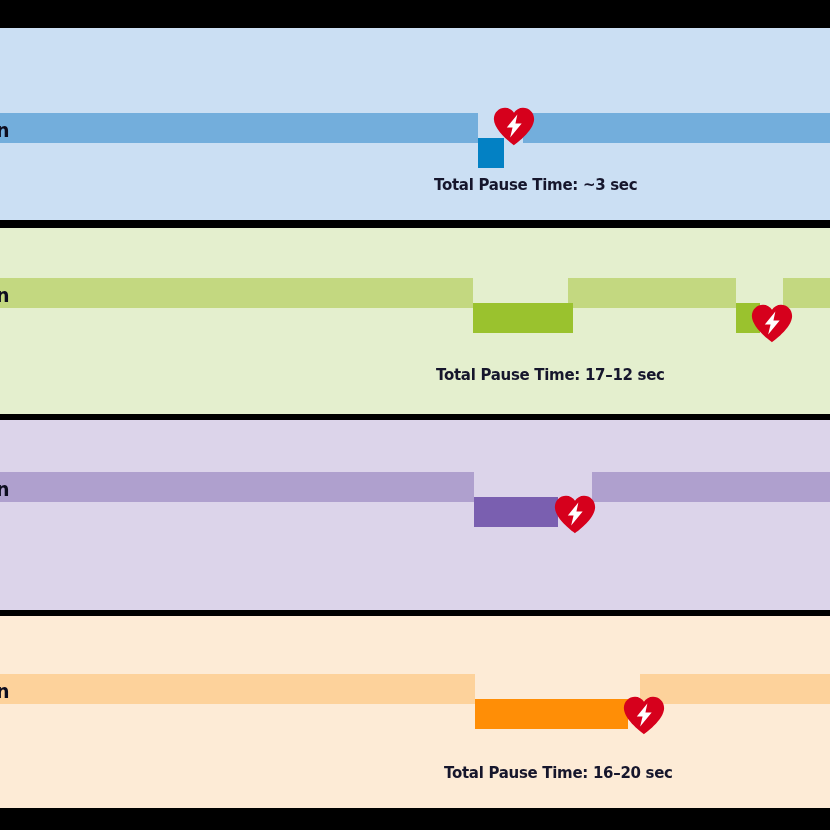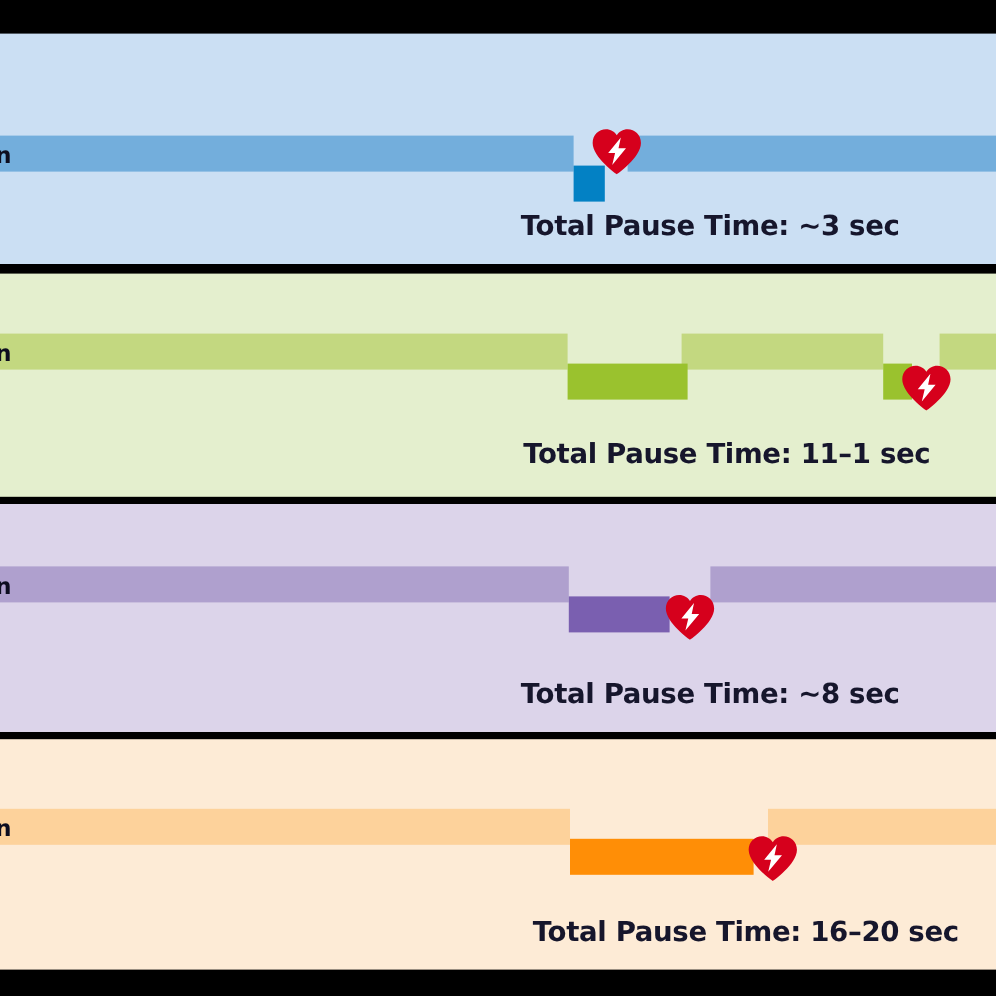--- a/index.html
+++ b/index.html
@@ -49,21 +49,21 @@
     color: #0d0d1f;
     letter-spacing: -0.2px;
     white-space: nowrap;
     line-height: 1;
   }
 
   .pause-caption {
     position: absolute;
     font-family: "DejaVu Sans", sans-serif;
     font-weight: bold;
-    font-size: 23px;
+    font-size: 15px;
     color: #16162c;
     letter-spacing: -0.3px;
     white-space: nowrap;
     line-height: 1;
   }
 
   .aed-icon {
     position: absolute;
     width: 46px;
     height: 46px;
@@ -92,36 +92,35 @@
     <div class="panel" style="top: 228px; height: 186px; background: rgb(228, 239, 206);">
       <div class="track" style="top: 50px; height: 30px;">
         <div class="seg" style="left: 0px; width: 473px; background: rgb(195, 216, 128);"></div>
         <div class="seg" style="left: 568px; width: 168px; background: rgb(195, 216, 128);"></div>
         <div class="seg" style="left: 783px; width: 47px; background: rgb(195, 216, 128);"></div>
       </div>
       <div class="pause-block" style="left: 473px; width: 100px; top: 75px; height: 30px; background: rgb(154, 194, 46);"></div>
       <div class="pause-block" style="left: 736px; width: 24px; top: 75px; height: 30px; background: rgb(154, 194, 46);"></div>
       <div class="row-label" style="left: -4px; top: 57.5px;">n</div>
     </div>
-    <div class="pause-caption" style="left: 436px; top: 368px;">Total Pause Time: 11–1 sec</div>
+    <div class="pause-caption" style="left: 436px; top: 368px;">Total Pause Time: 17–12 sec</div>
     <div class="aed-icon" style="left: 749px; top: 300px;">
       <svg viewBox="0 0 48 48" xmlns="http://www.w3.org/2000/svg">
         <path d="M24 44 C24 44 3 29.5 3 16.8 C3 9.8 8.4 5 14.6 5 C18.6 5 22.1 7.1 24 10.2 C25.9 7.1 29.4 5 33.4 5 C39.6 5 45 9.8 45 16.8 C45 29.5 24 44 24 44 Z" fill="#D6001C"></path>
         <path d="M27.5 12 L16.5 25.5 L22.5 25.5 L20 36 L32 21.5 L25.5 21.5 Z" fill="#FFFFFF"></path>
       </svg>
     </div>
     <div class="panel" style="top: 420px; height: 190px; background: rgb(220, 212, 234);">
       <div class="track" style="top: 52px; height: 30px;">
         <div class="seg" style="left: 0px; width: 474px; background: rgb(175, 160, 206);"></div>
         <div class="seg" style="left: 592px; width: 238px; background: rgb(175, 160, 206);"></div>
       </div>
       <div class="pause-block" style="left: 474px; width: 84px; top: 77px; height: 30px; background: rgb(122, 95, 176);"></div>
       <div class="row-label" style="left: -4px; top: 59.5px;">n</div>
     </div>
-    <div class="pause-caption" style="left: 434px; top: 568px;">Total Pause Time: ~8 sec</div>
     <div class="aed-icon" style="left: 552px; top: 491px;">
       <svg viewBox="0 0 48 48" xmlns="http://www.w3.org/2000/svg">
         <path d="M24 44 C24 44 3 29.5 3 16.8 C3 9.8 8.4 5 14.6 5 C18.6 5 22.1 7.1 24 10.2 C25.9 7.1 29.4 5 33.4 5 C39.6 5 45 9.8 45 16.8 C45 29.5 24 44 24 44 Z" fill="#D6001C"></path>
         <path d="M27.5 12 L16.5 25.5 L22.5 25.5 L20 36 L32 21.5 L25.5 21.5 Z" fill="#FFFFFF"></path>
       </svg>
     </div>
     <div class="panel" style="top: 616px; height: 192px; background: rgb(253, 235, 214);">
       <div class="track" style="top: 58px; height: 30px;">
         <div class="seg" style="left: 0px; width: 475px; background: rgb(253, 210, 155);"></div>
         <div class="seg" style="left: 640px; width: 190px; background: rgb(253, 210, 155);"></div>

